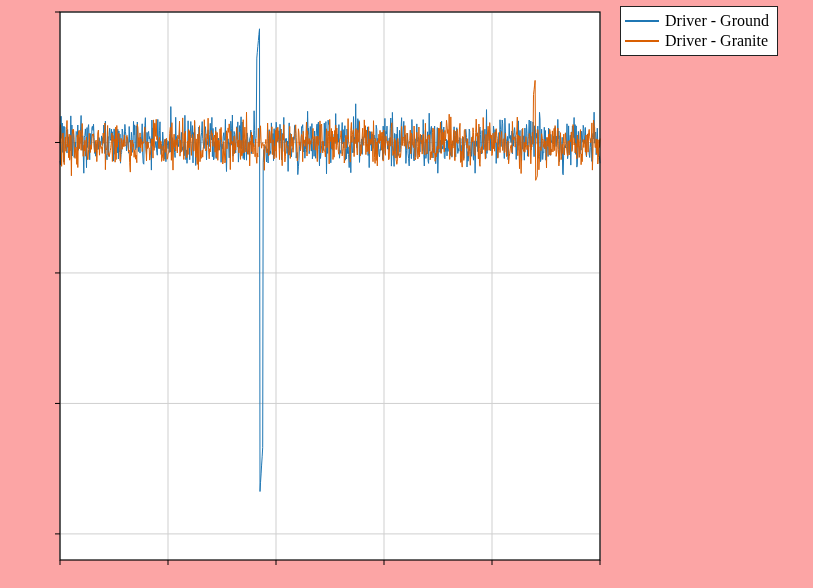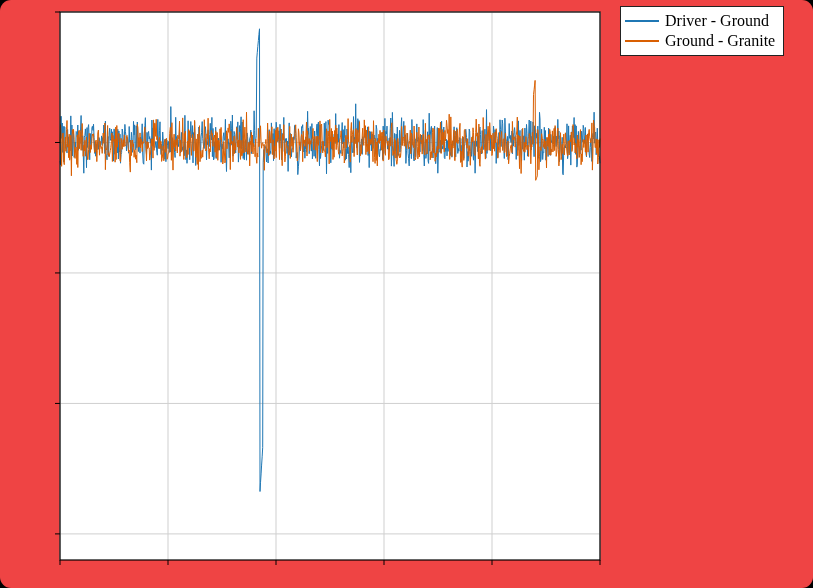--- a/index.html
+++ b/index.html
@@ -1,16 +1,16 @@
 <!DOCTYPE html>
 <html><head>
 <meta charset="utf-8">
 <style>
   html,body{margin:0;padding:0;background:#000;}
-  #wrap{position:relative;width:813px;height:588px;background:#ef4444;font-family:"Times New Roman",serif;border-radius:11px;}
+  #wrap{position:relative;width:813px;height:588px;background:#fca5a5;font-family:"Times New Roman",serif;}
   svg{display:block;}
   .legend-box{position:absolute;border:1px solid #222;background:#fff;padding:4px 8px 4px 4px;}
   .legend-row{display:flex;align-items:center;height:20px;}
   .legend-swatch{width:34px;height:0;border-top:2px solid;margin-right:6px;}
   .legend-label{font-size:16px;color:#000;white-space:nowrap;}
 </style>
 </head>
 <body>
 <div id="wrap">
 <svg id="chart" width="813" height="588">
@@ -41,16 +41,16 @@
       <line x1="55" x2="60" y1="142.47619047619048" y2="142.47619047619048" stroke="#000"></line>
       <line x1="55" x2="60" y1="12" y2="12" stroke="#000"></line>
     </svg>
 <div class="legend-box" style="left:620px;top:6px;">
   <div class="legend-row">
     <span class="legend-swatch" style="border-color:#1f77b4;"></span>
     <span class="legend-label">Driver - Ground</span>
   </div>
   <div class="legend-row">
     <span class="legend-swatch" style="border-color:#d95f02;"></span>
-    <span class="legend-label">Ground - Granite</span>
+    <span class="legend-label">Driver - Granite</span>
   </div>
 </div>
 </div>
 
 </body></html>

